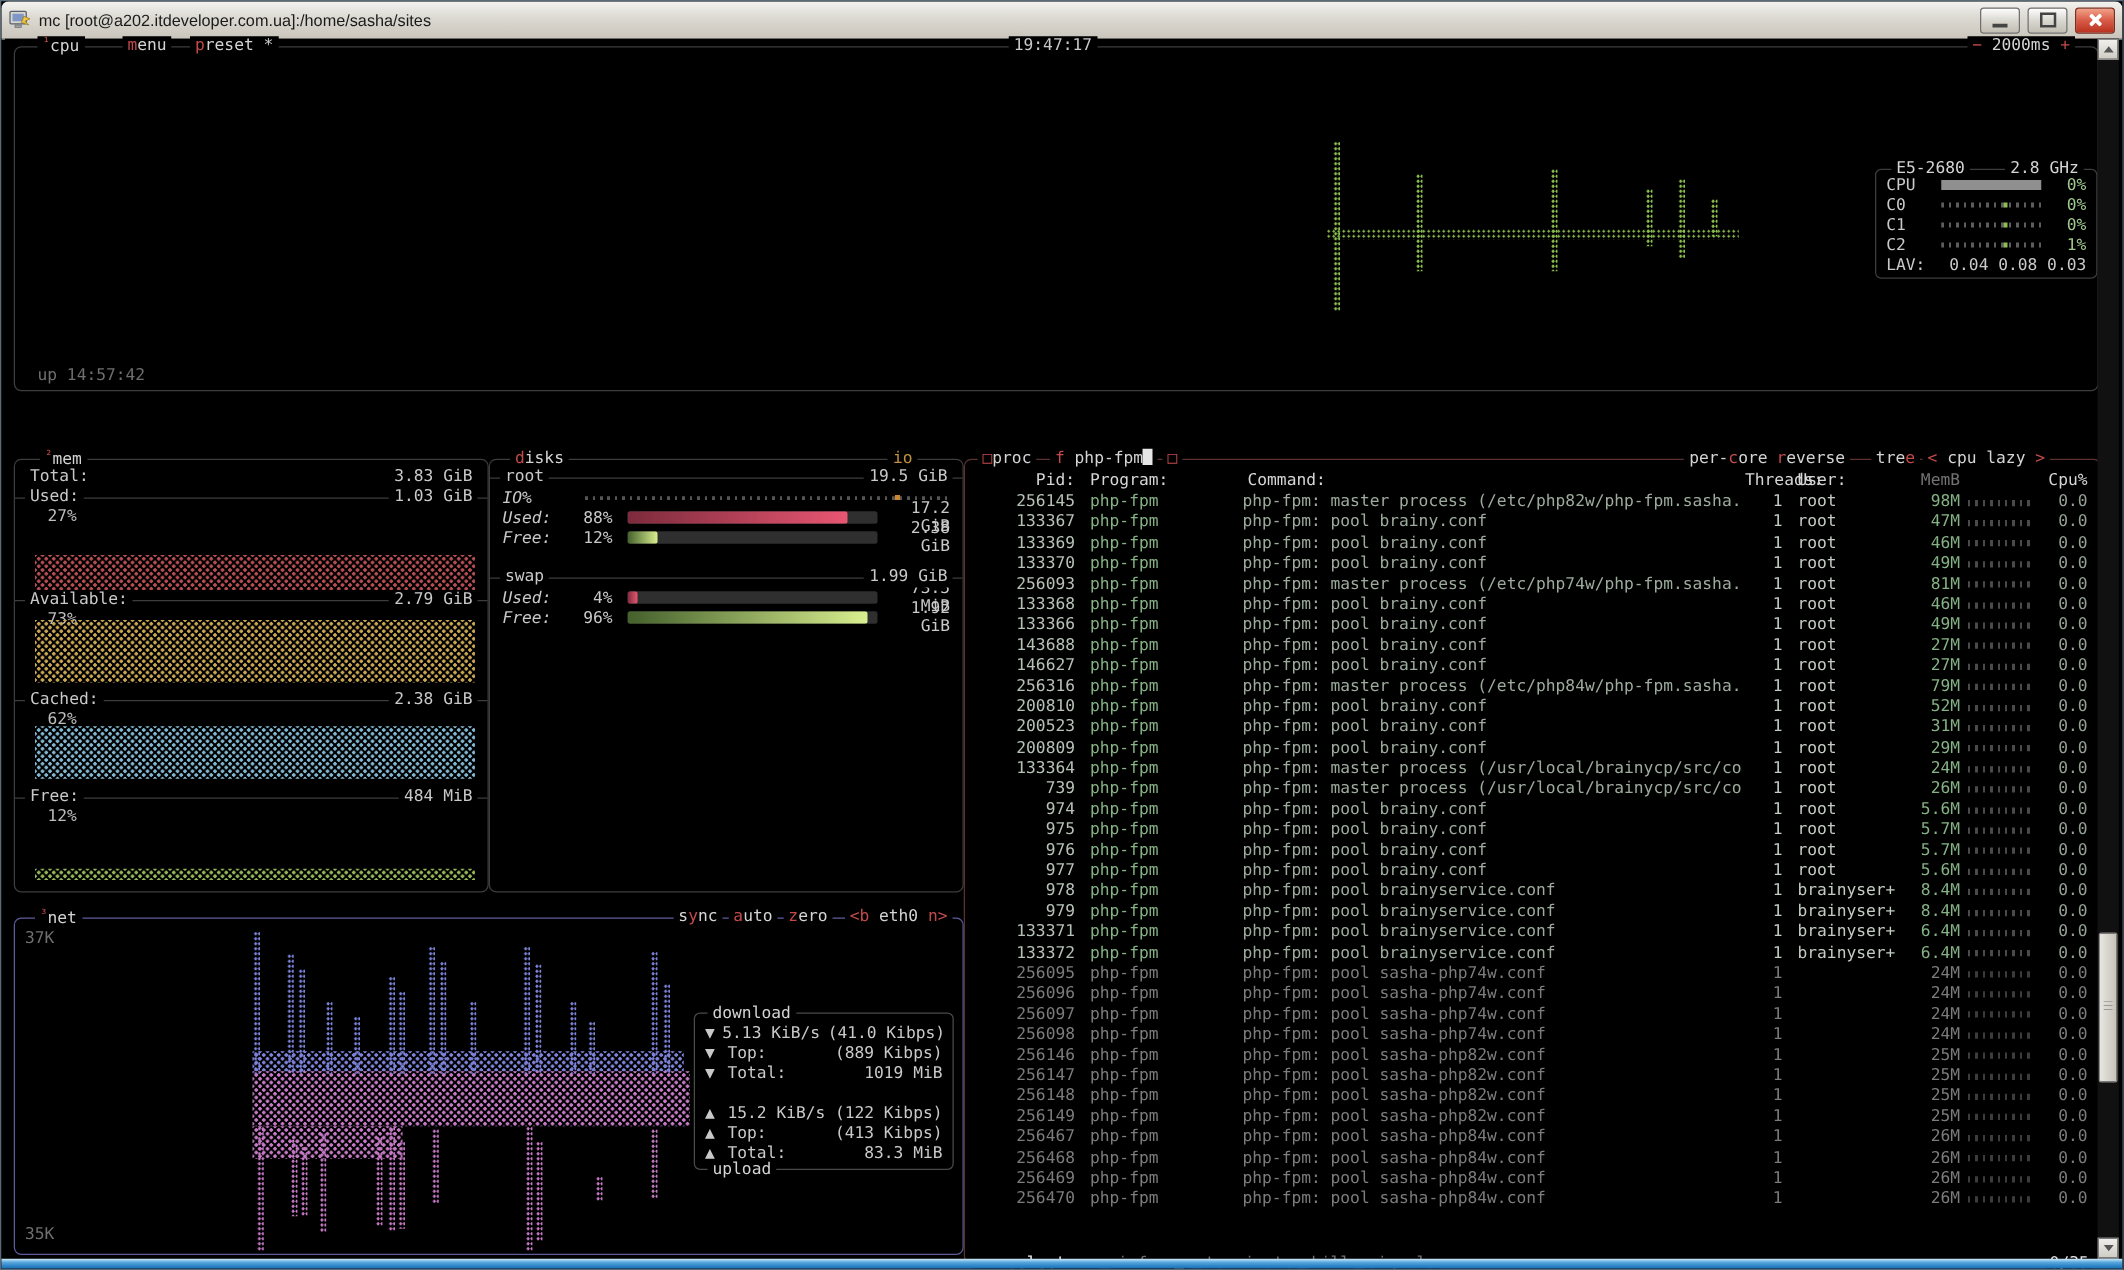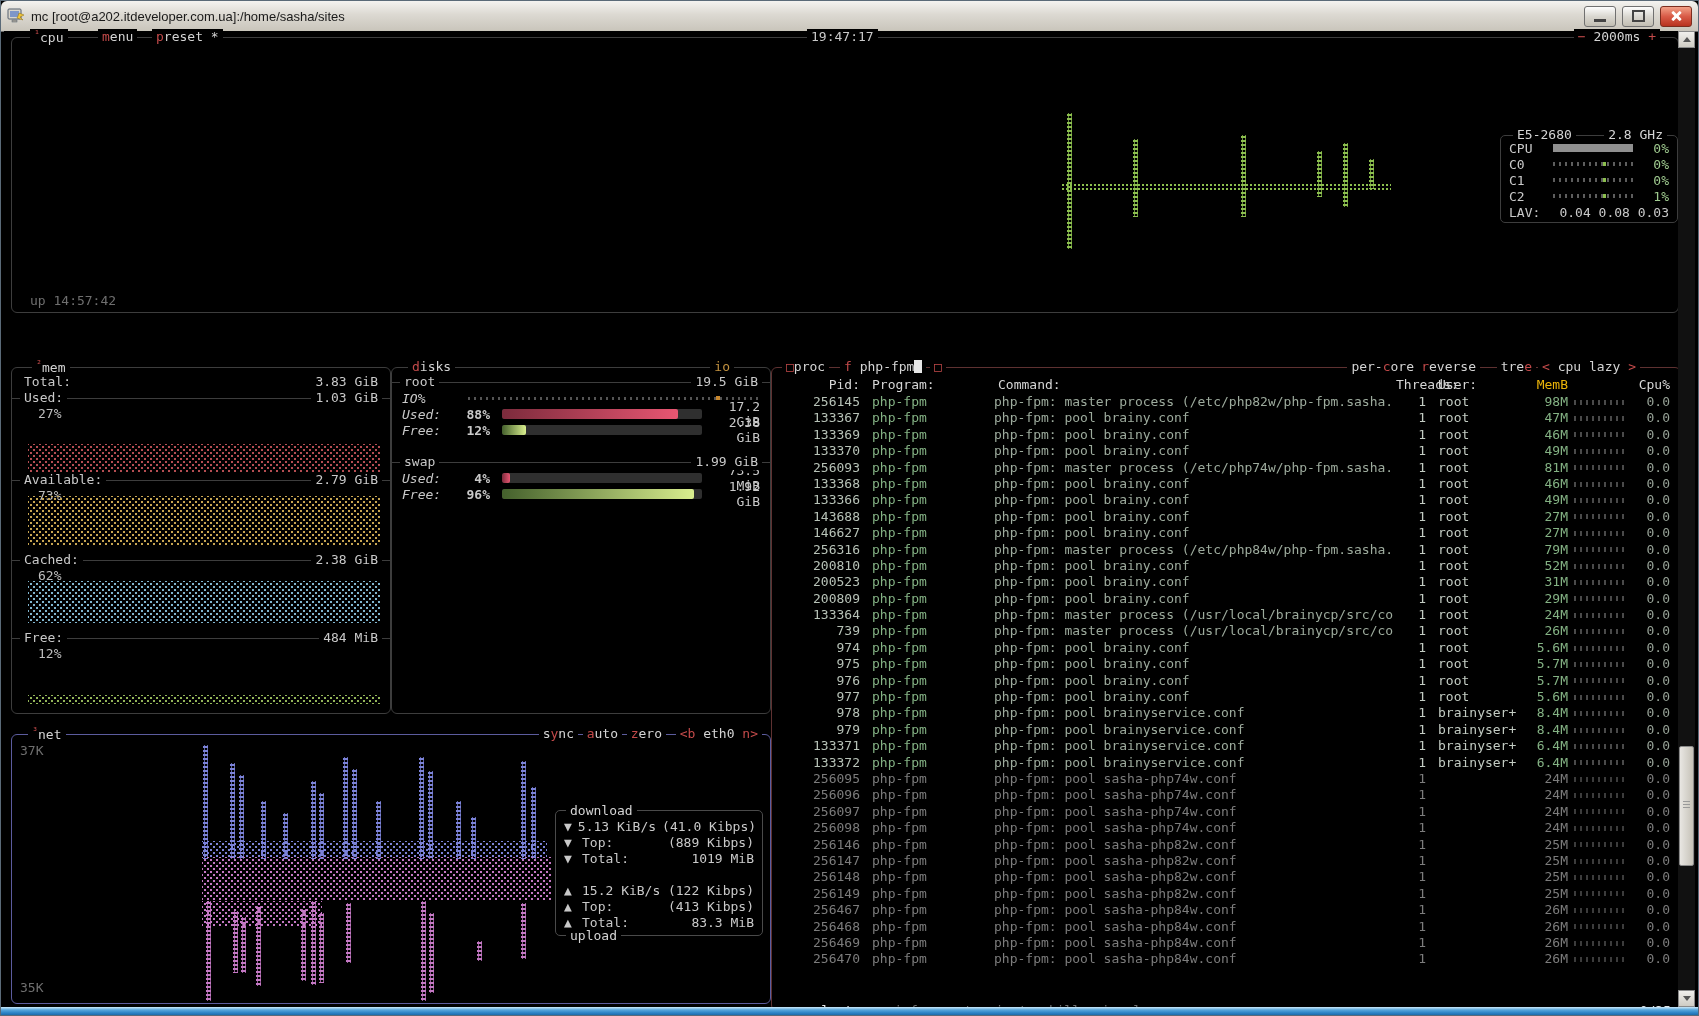--- a/index.html
+++ b/index.html
@@ -34,21 +34,21 @@
   .statline::before{content:"";position:absolute;left:-8px;right:-8px;top:8px;border-top:1px solid var(--border-gray);}
   .statline span{position:relative;background:#000;padding:0 4px;z-index:1;}
   .plain::before{display:none;}
   .pctrow{position:absolute;left:26px;color:#bdbdbd;}
   .band{position:absolute;background-image:radial-gradient(var(--c) 1.2px,transparent 1.3px),radial-gradient(var(--c) 1.2px,transparent 1.3px);
     background-size:6px 6px;background-position:0 0,3px 3px;}
   .gcol{position:absolute;width:5px;background-image:radial-gradient(var(--c) 1.1px,transparent 1.2px);background-size:3px 4px;}
   .hband{position:absolute;background-image:radial-gradient(var(--c) 1px,transparent 1.1px);background-size:4px 4px;}
   
   .drow{position:absolute;left:10px;right:10px;height:16px;display:flex;align-items:center;}
-  .dlbl{width:52px;font-style:italic;} .dpct{width:36px;text-align:right;font-weight:bold;}
+  .dlbl{width:52px;font-style:italic;} .dpct{width:36px;text-align:right;}
   .dbar{width:200px;height:10px;margin-left:12px;background:var(--bar-track);border-radius:2px;overflow:hidden;}
   .dfill{height:100%;border-radius:2px;}
   .dfill.red{background:linear-gradient(90deg,var(--disk-used-start),var(--disk-used-end));}
   .dfill.grn{background:linear-gradient(90deg,var(--disk-free-start),var(--disk-free-end));}
   .dval{flex:1;text-align:right;}
   .iodots{flex:1;height:4px;margin-left:14px;position:relative;
     background-image:repeating-linear-gradient(90deg,#555 0 2px,transparent 2px 6px);background-position:0 1px;background-repeat:repeat-x;background-size:auto 3px;}
   .iodot-o{position:absolute;right:40px;top:0;width:4px;height:4px;background:#c8872d;}
   
   .crow{position:absolute;left:8px;right:8px;height:16px;display:flex;align-items:center;}
@@ -359,21 +359,21 @@
         <span class="btitle" style="right:200px"><span class="key">r</span><span class="hot">everse</span></span>
         <span class="btitle" style="right:144px"><span class="hot">tre</span><span class="key">e</span></span>
         <span class="btitle" style="right:40px"><span class="key">&lt;</span> <span class="hot">cpu lazy</span> <span class="key">&gt;</span></span>
 
         <div class="phead" style="position:absolute;left:0;right:0;top:9px;">
           <span class="c-pid">Pid:</span>
           <span class="c-prog">Program:</span>
           <span class="c-cmd" style="padding-left:4px">Command:</span>
           <span class="c-thr">Threads:</span>
           <span class="c-usr">User:</span>
-          <span class="c-memb" style="color:#eab308">MemB</span>
+          <span class="c-memb" style="color:#737373">MemB</span>
           <span class="c-dots"></span>
           <span class="c-cpu" style="color:#d6d6d6">Cpu%</span>
         </div>
 
         <div style="position:absolute;left:0;right:0;top:26px;">
             <div class="prow">
     <span class="c-pid">256145</span>
     <span class="c-prog">php-fpm</span>
     <span class="c-cmd">php-fpm: master process (/etc/php82w/php-fpm.sasha.</span>
     <span class="c-thr">1</span>

